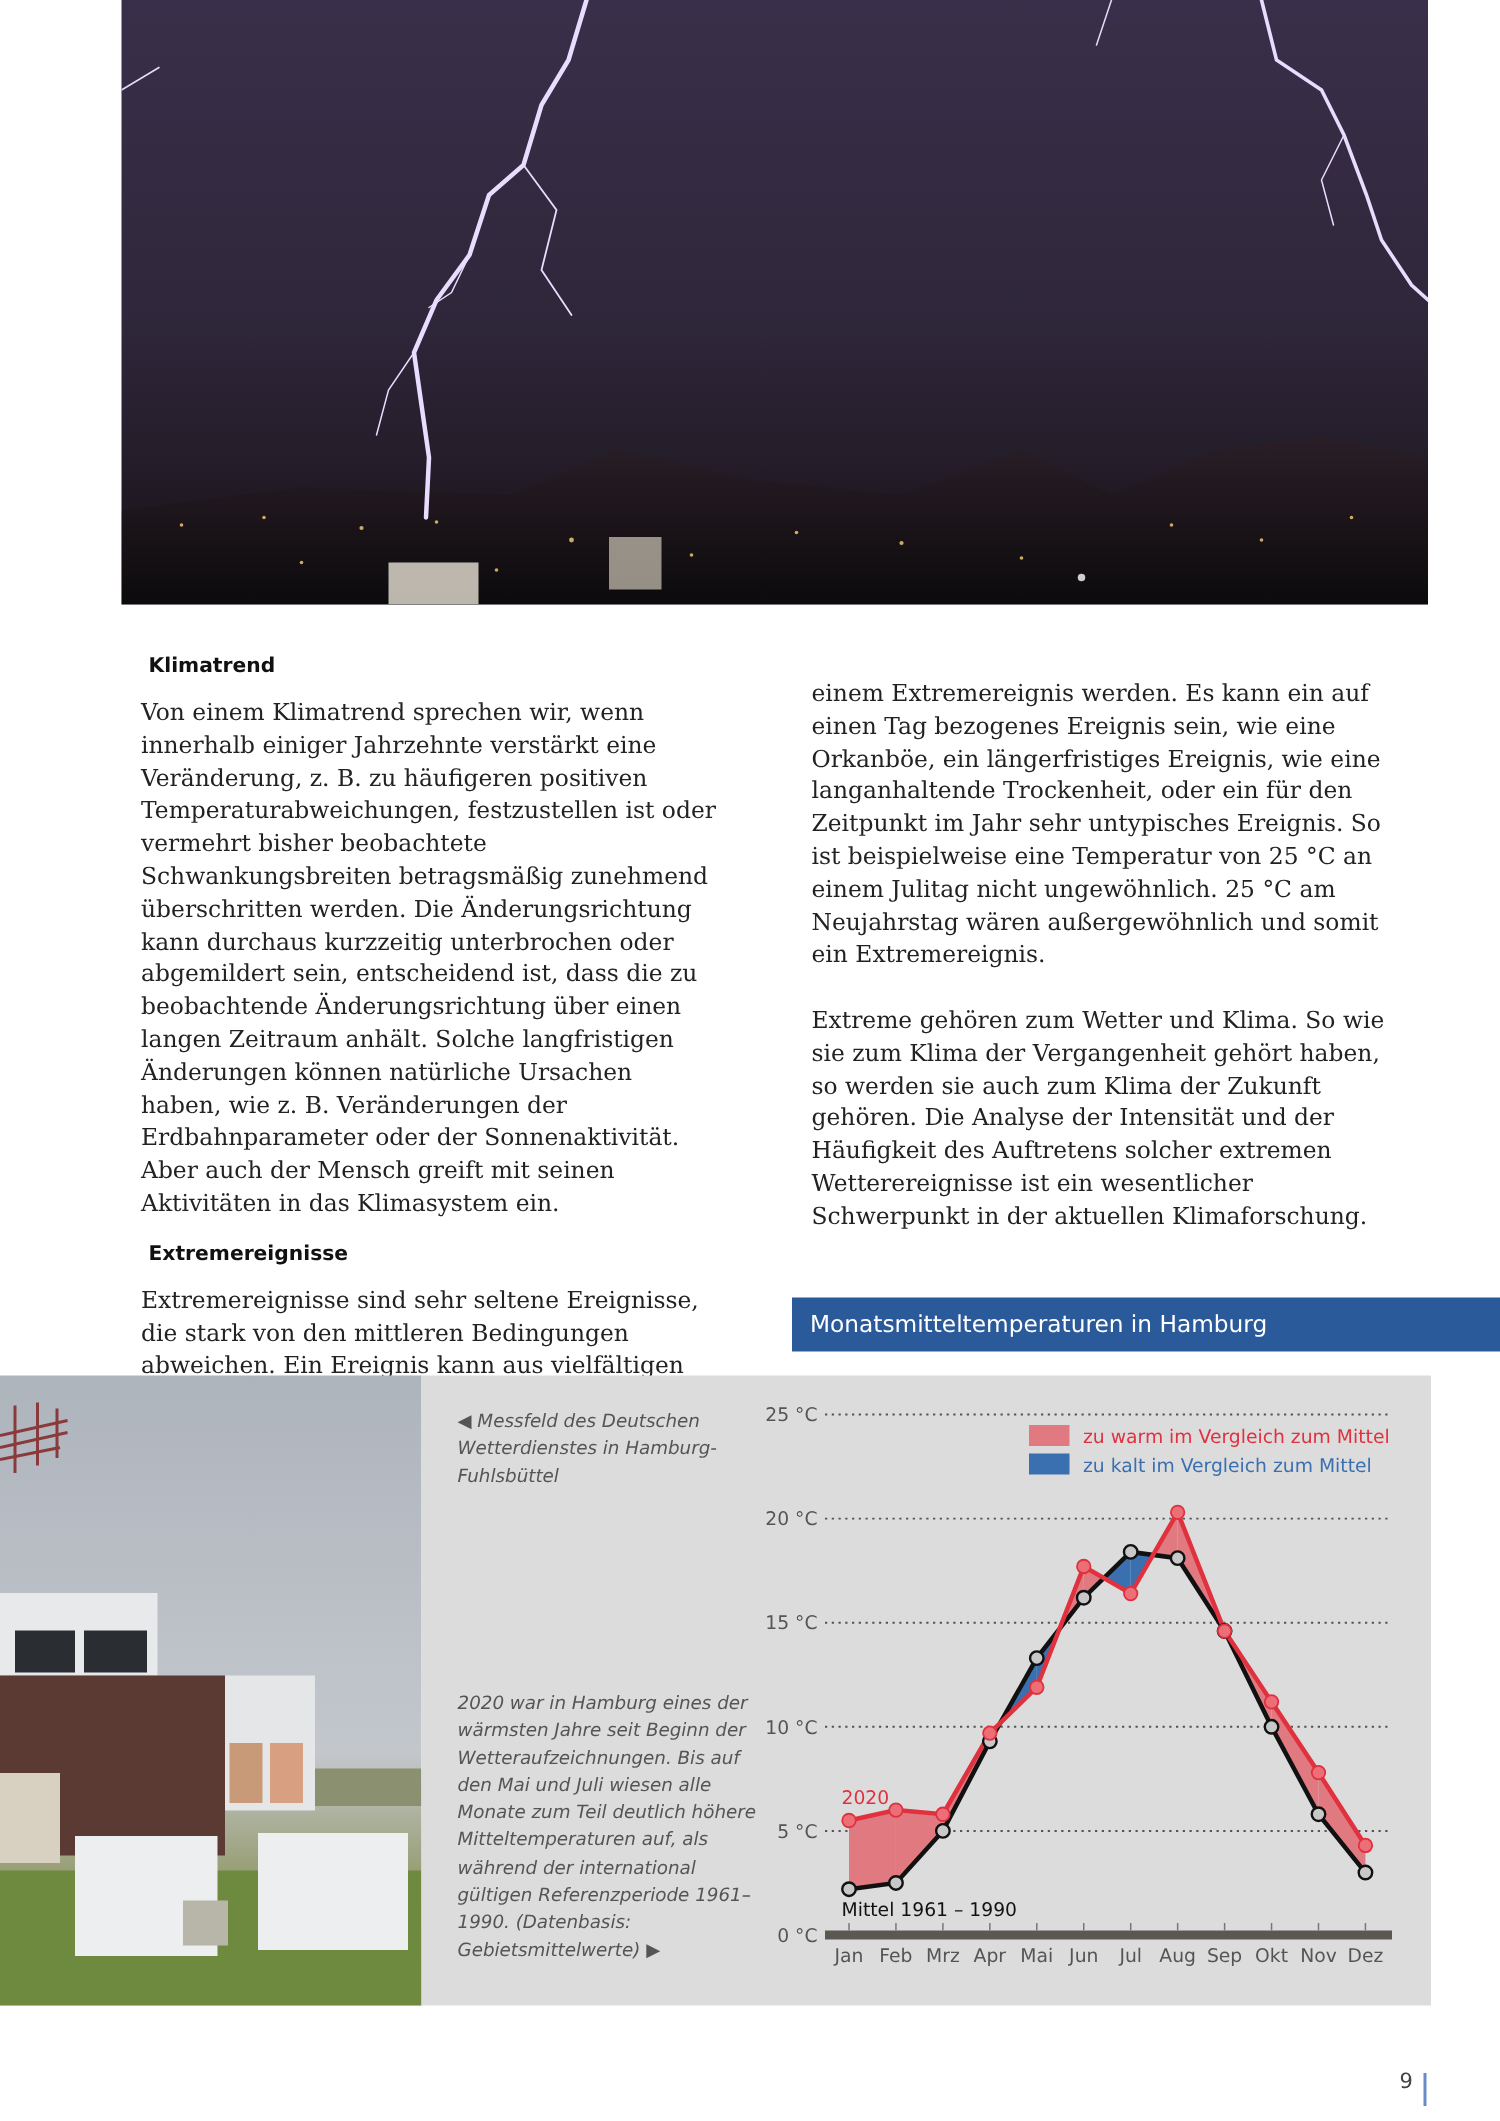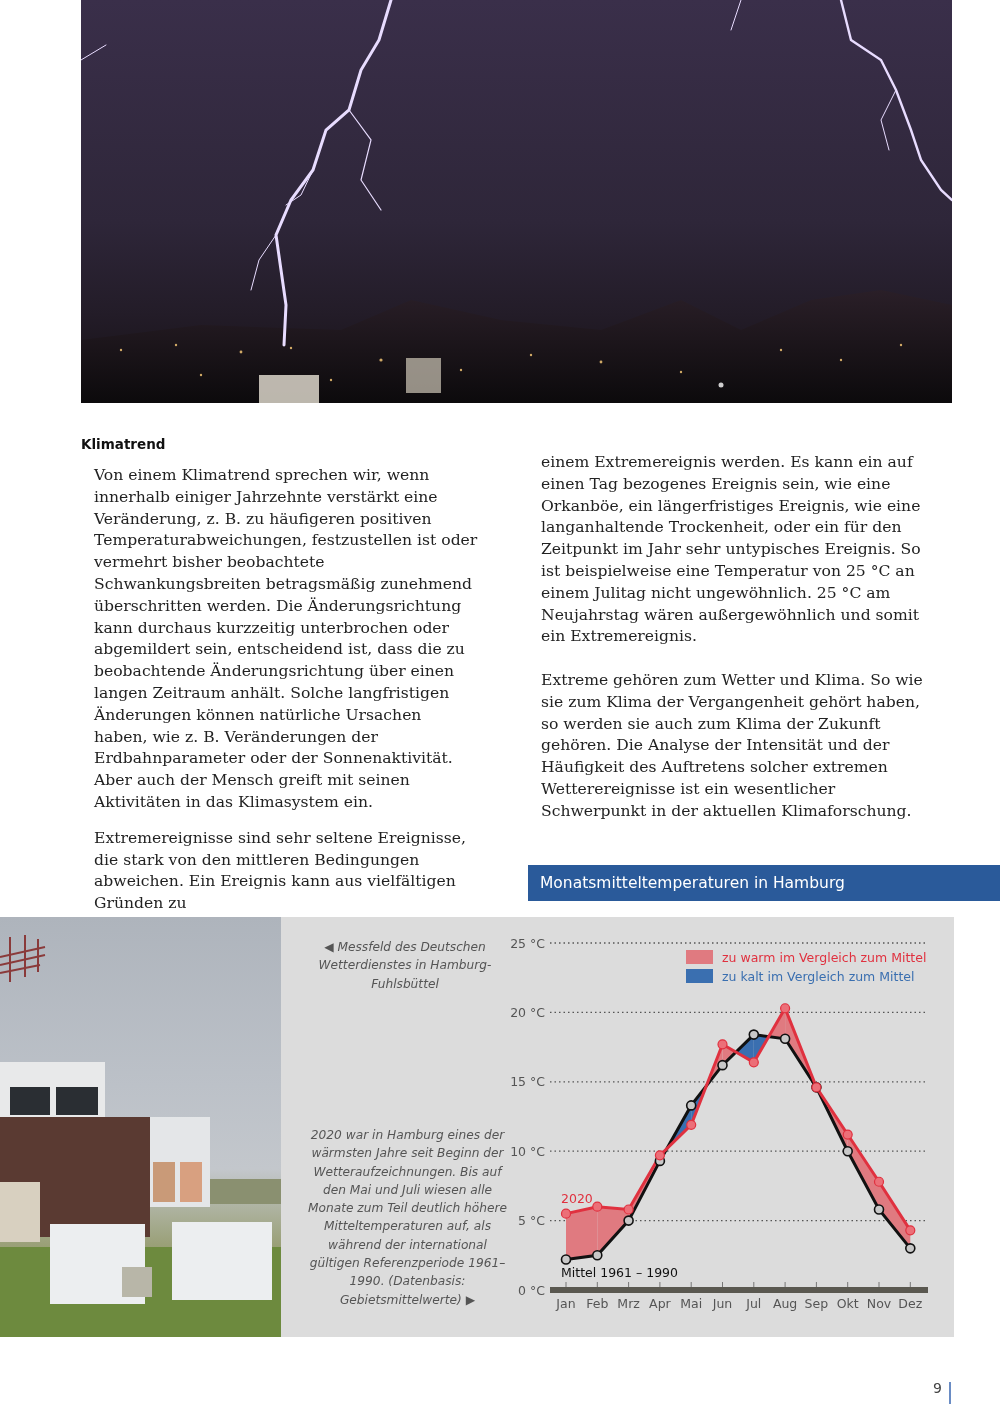--- a/index.html
+++ b/index.html
@@ -2,29 +2,29 @@
 <html><head>
 <meta charset="utf-8">
 <style>
   html,body{margin:0;padding:0;background:#fff;}
   body{width:1000px;height:1414px;position:relative;overflow:hidden;font-family:"DejaVu Serif",serif;color:#222;}
   .hero{position:absolute;left:81px;top:0;width:871px;height:403px;overflow:hidden;
     background:linear-gradient(180deg,#3a2f4a 0%,#2e2639 55%,#231c28 78%,#140f12 100%);}
   .hero svg{position:absolute;left:0;top:0;}
   .col{position:absolute;font-size:15.6px;line-height:21.8px;}
   .col p{margin:13px;}
-  .col h3{font-family:"DejaVu Sans",sans-serif;font-size:13.5px;font-weight:bold;margin:0 0 7px 0;line-height:16px;color:#111;}
+  .col h3{font-family:"DejaVu Sans",sans-serif;font-size:13.5px;font-weight:bold;margin:0 0 7px 18px;line-height:16px;color:#111;}
   #col-left{left:81px;top:436px;width:410px;}
   #col-right{left:528px;top:439px;width:425px;}
   .title-bar{position:absolute;left:528px;top:865px;width:511px;height:36px;background:#2a5a9a;color:#fff;
     font-family:"DejaVu Sans",sans-serif;font-size:15.5px;line-height:36px;padding-left:12px;box-sizing:border-box;}
   .photo{position:absolute;left:0;top:917px;width:281px;height:420px;overflow:hidden;
     background:linear-gradient(180deg,#aeb4bc 0%,#bcc1c8 40%,#c3c7cc 60%,#9aa078 78%,#6f8a3c 100%);}
   .panel{position:absolute;left:281px;top:917px;width:673px;height:420px;background:#dcdcdc;}
-  .cap{position:absolute;font-family:"DejaVu Sans",sans-serif;font-style:italic;font-size:12.2px;line-height:18.3px;color:#555;text-align:center;}
+  .cap{position:absolute;font-family:"DejaVu Sans",sans-serif;font-style:italic;font-size:12.2px;line-height:18.3px;color:#555;}
   #cap1{left:305px;top:938px;width:200px;}
   #cap2{left:305px;top:1126px;width:205px;}
   .chart{position:absolute;left:500px;top:917px;}
   .pagenum{position:absolute;left:933px;top:1380px;font-family:"DejaVu Sans",sans-serif;font-size:14px;color:#444;}
   .pagebar{position:absolute;left:949px;top:1382px;width:2px;height:22px;background:#6a8cc4;}
 </style>
 </head>
 <body>
 
 <div class="hero">
@@ -64,20 +64,21 @@
       <path d="M815 90 L800 120 L808 150" stroke-width="1"></path>
       <path d="M660 0 L650 30" stroke-width="1"></path>
       <path d="M0 60 L25 45" stroke-width="1"></path>
     </g>
   </svg>
 </div>
 
 <div class="col" id="col-left">
   <h3>Klimatrend</h3>
   <p style="margin-bottom:14px;">Von einem Klimatrend sprechen wir, wenn innerhalb einiger Jahrzehnte verstärkt eine Veränderung, z. B. zu häufigeren positiven Temperaturabweichungen, festzustellen ist oder vermehrt bisher beobachtete Schwankungsbreiten betragsmäßig zunehmend überschritten werden. Die Änderungsrichtung kann durchaus kurzzeitig unterbrochen oder abgemildert sein, entscheidend ist, dass die zu beobachtende Änderungsrichtung über einen langen Zeitraum anhält. Solche langfristigen Änderungen können natürliche Ursachen haben, wie z. B. Veränderungen der Erdbahnparameter oder der Sonnenaktivität. Aber auch der Mensch greift mit seinen Aktivitäten in das Klimasystem ein.</p>
+  <h3>Extremereignisse</h3>
   <p>Extremereignisse sind sehr seltene Ereignisse, die stark von den mittleren Bedingungen abweichen. Ein Ereignis kann aus vielfältigen Gründen zu</p>
 </div>
 
 <div class="col" id="col-right">
   <p style="margin-bottom:21.8px;">einem Extremereignis werden. Es kann ein auf einen Tag bezogenes Ereignis sein, wie eine Orkanböe, ein längerfristiges Ereignis, wie eine langanhaltende Trockenheit, oder ein für den Zeitpunkt im Jahr sehr untypisches Ereignis. So ist beispielweise eine Temperatur von 25 °C an einem Julitag nicht ungewöhnlich. 25 °C am Neujahrstag wären außergewöhnlich und somit ein Extremereignis.</p>
   <p>Extreme gehören zum Wetter und Klima. So wie sie zum Klima der Vergangenheit gehört haben, so werden sie auch zum Klima der Zukunft gehören. Die Analyse der Intensität und der Häufigkeit des Auftretens solcher extremen Wetterereignisse ist ein wesentlicher Schwerpunkt in der aktuellen Klimaforschung.</p>
 </div>
 
 <div class="title-bar">Monatsmitteltemperaturen in Hamburg</div>
 

